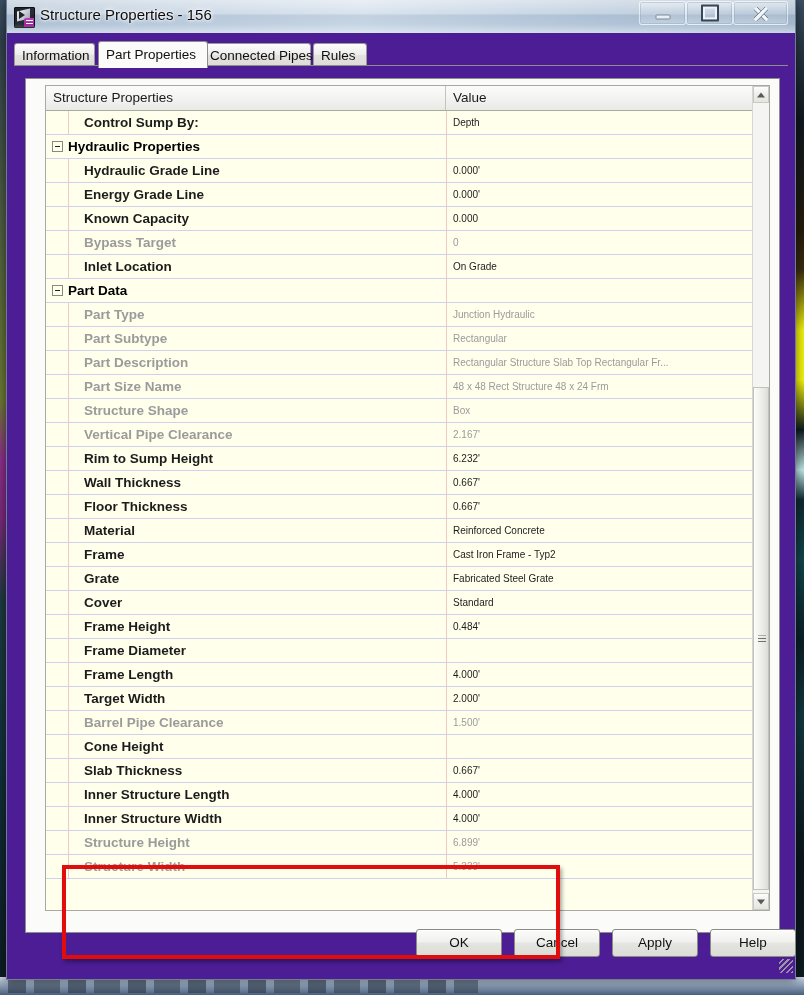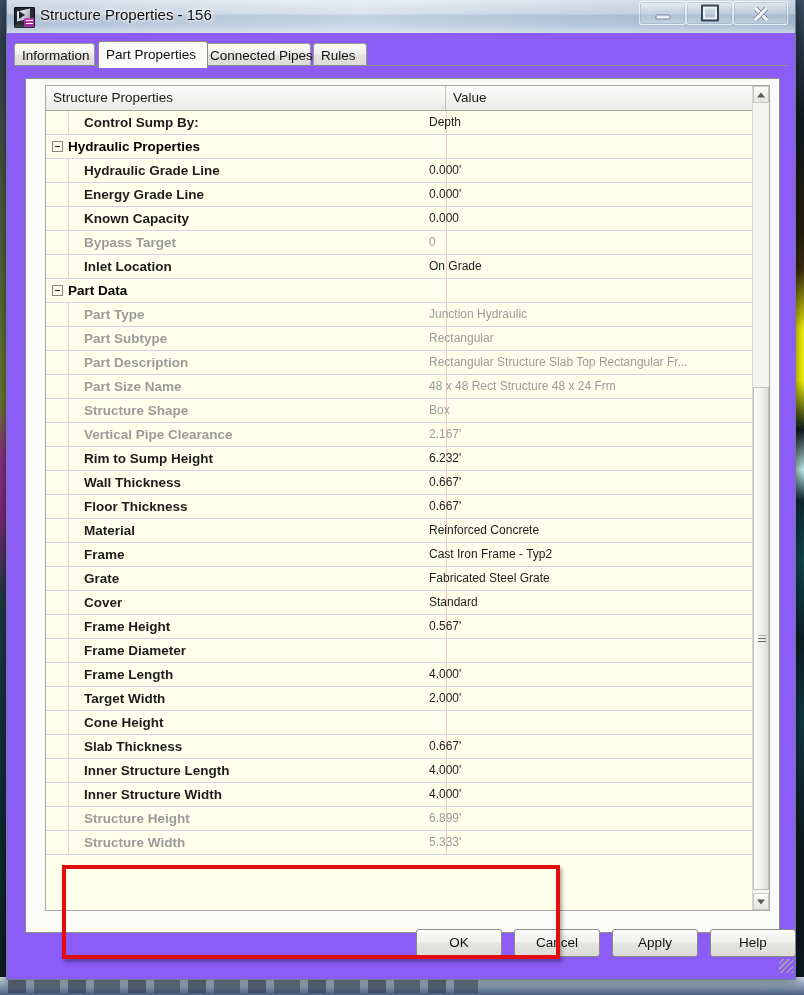--- a/index.html
+++ b/index.html
@@ -124,21 +124,21 @@
   .gl-close i, .gl-close u {
     position:absolute; left:0; top:6px; width:17px; height:3.4px; background:#f2f6fb;
     border-top:1px solid #5f6e7e; border-bottom:1px solid #5f6e7e; border-radius:1px;
   }
   .gl-close i { transform: rotate(45deg); }
   .gl-close u { transform: rotate(-45deg); }
 
   
   #client {
     position:absolute; left:0; right:0; top:33px; bottom:0;
-    background:#8b5cf6;
+    background:#4c1d95;
   }
   
   #tabstrip {
     position:absolute; left:7px; top:8px; right:7px; height:25px;
   }
   .tab {
     position:absolute; top:2px; height:23px;
     background: linear-gradient(180deg,#fdfdfd 0%, #ededeb 48%, #e3e2df 52%, #dcdbd7 100%);
     border: 1px solid #9a9a94;
     border-bottom: none;
@@ -205,22 +205,22 @@
     position:absolute; left:22px; top:0; bottom:0; width:1px; background:#f0c8c4;
   }
   .grow .vsep {
     position:absolute; left:400px; top:0; bottom:0; width:1px; background:#f0c8c4;
   }
   .grow .name {
     position:absolute; left:38px; top:0; height:23px; line-height:23px;
     font-size:13.5px; color:#1c1c1c; white-space:nowrap;font-weight:bold;
   }
   .grow .value {
-    position:absolute; left:383px; top:0; height:23px; line-height:23px;
-    font-size:12px; color:#1c1c1c; white-space:nowrap;
+    position:absolute; left:407px; top:0; height:23px; line-height:23px;
+    font-size:10px; color:#1c1c1c; white-space:nowrap;
     width: 310px; overflow:hidden; text-overflow: ellipsis;
   }
   .grow.dim .name, .grow.dim .value { color:#9b9b9b; }
   .grow.group .name { left:22px; font-weight:bold; color:#000; font-size:13.5px; }
   .grow.group .expander {
     position:absolute; left:6px; top:6px; width:11px; height:11px;
     border:1px solid #8a8a84; background:#ffffec; box-sizing:border-box;
   }
   .grow.group .expander::before {
     content:""; position:absolute; left:2px; top:4px; width:5px; height:1px; background:#222;
@@ -462,39 +462,45 @@
             <div class="grow">
               <div class="indentline"></div>
               <div class="vsep"></div>
               <div class="name">Cover</div>
               <div class="value">Standard</div>
             </div>
             <div class="grow">
               <div class="indentline"></div>
               <div class="vsep"></div>
               <div class="name">Frame Height</div>
-              <div class="value">0.567'</div>
+              <div class="value">0.484'</div>
             </div>
             <div class="grow">
               <div class="indentline"></div>
               <div class="vsep"></div>
               <div class="name">Frame Diameter</div>
               <div class="value"></div>
             </div>
             <div class="grow">
               <div class="indentline"></div>
               <div class="vsep"></div>
               <div class="name">Frame Length</div>
               <div class="value">4.000'</div>
             </div>
             <div class="grow">
               <div class="indentline"></div>
               <div class="vsep"></div>
               <div class="name">Target Width</div>
               <div class="value">2.000'</div>
+            </div>
+            <div class="grow dim">
+              <div class="indentline"></div>
+              <div class="vsep"></div>
+              <div class="name">Barrel Pipe Clearance</div>
+              <div class="value">1.500'</div>
             </div>
             <div class="grow">
               <div class="indentline"></div>
               <div class="vsep"></div>
               <div class="name">Cone Height</div>
               <div class="value"></div>
             </div>
             <div class="grow">
               <div class="indentline"></div>
               <div class="vsep"></div>

